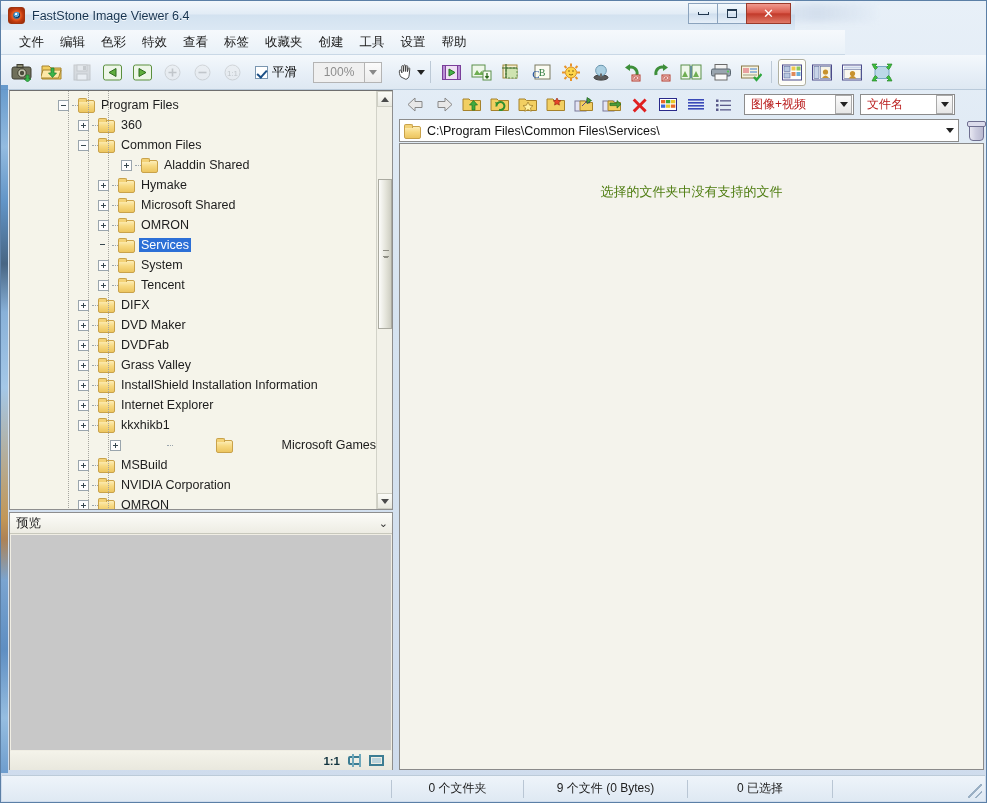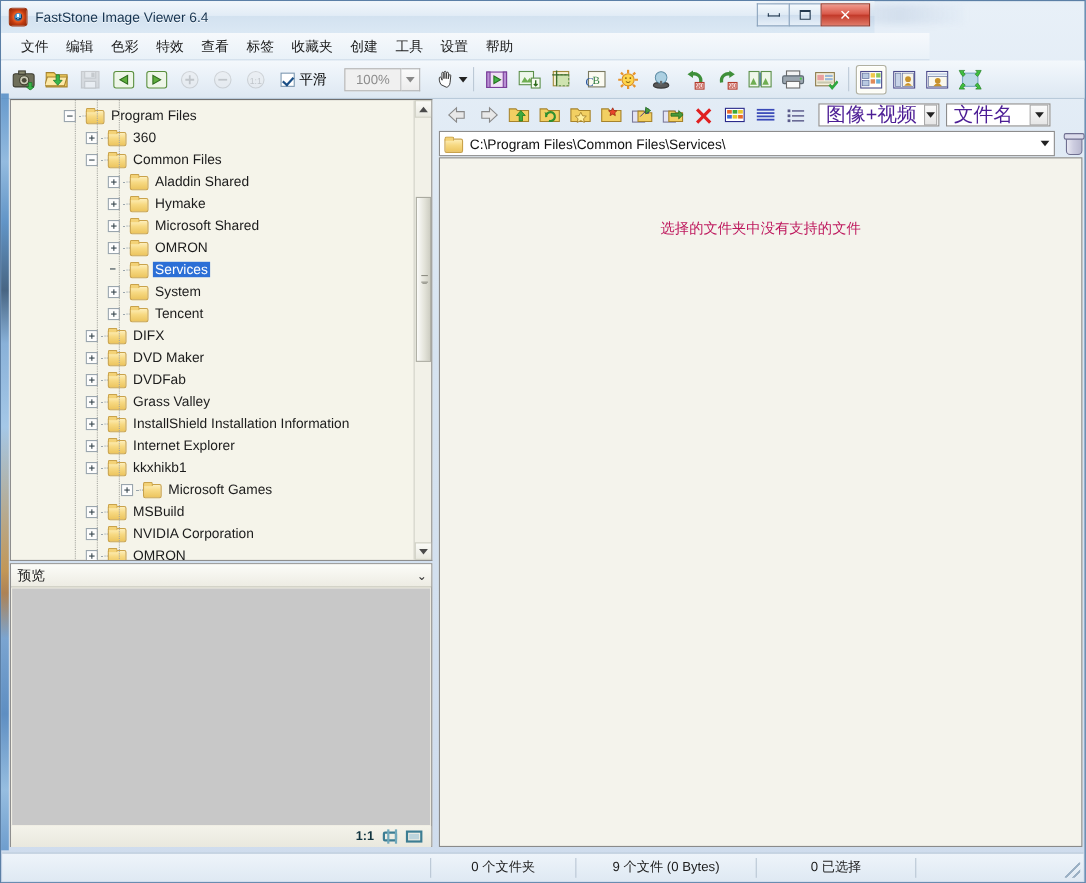--- a/index.html
+++ b/index.html
@@ -202,21 +202,21 @@
   }
   .rt-btn {
     width: 26px; height: 24px; margin: 0 1px;
     display: flex; align-items: center; justify-content: center;
     border: 1px solid transparent; border-radius: 3px;
   }
   .combo {
     height: 21px; border: 1px solid #8c8c8c; background: #fff;
     display: flex; align-items: center; margin-left: 6px;
   }
-  .combo-text { padding: 0 6px; font-size: 18px; color: #4c1d95; white-space: nowrap; }
+  .combo-text { padding: 0 6px; font-size: 12px; color: #b91c1c; white-space: nowrap; }
   .combo-arrow {
     width: 17px; height: 19px; margin: 0 1px 0 0;
     background: linear-gradient(to bottom,#fbfbfb,#e6e6e6); border: 1px solid #a9a9a9;
     display: flex; align-items: center; justify-content: center;
   }
   .addr-bar {
     position: absolute; left: 398px; top: 117px; width: 585px; height: 25px;
     display: flex; align-items: center;
   }
   .addr-box {
@@ -234,21 +234,21 @@
   }
   .trash::after {
     content:''; position:absolute; left:0px; top:0px; width:17px; height:4px;
     background:#dcdcec; border:1px solid #6f6f90; border-radius:2px;
   }
   .file-area {
     position: absolute; left: 398px; top: 142px; width: 585px; height: 627px;
     background: #f4f3ec; border: 1px solid #8a8a8a;
     display: flex; justify-content: center;
   }
-  .empty-msg { margin-top: 55px; font-size: 13px; color: #be185d; }
+  .empty-msg { margin-top: 39px; font-size: 13px; color: #4d7c0f; }
   
   .statusbar {
     position: absolute; left: 1px; bottom: 1px; width: 983px; height: 26px;
     background: linear-gradient(to bottom,#eef4fa,#dfe9f3);
     border-top: 1px solid #bccbd9;
     display: flex; align-items: center; margin-top: 12px;
   }
   .sb-cell {
     height: 18px; display: flex; align-items: center; justify-content: center;
     font-size: 12px; color: #1d1d1d; border-right: 1px solid #b9c6d4;
@@ -554,21 +554,21 @@
           <span class="tree-dots"></span>
           <span class="folder"></span>
           <span class="tree-label">360</span>
         </div>
         <div class="tree-row" style="padding-left: 68px;">
           <span class="tree-expander"></span>
           <span class="tree-dots"></span>
           <span class="folder"></span>
           <span class="tree-label">Common Files</span>
         </div>
-        <div class="tree-row" style="padding-left: 40px; margin-left: 48px;">
+        <div class="tree-row" style="padding-left: 111px;">
           <span class="tree-expander plus"></span>
           <span class="tree-dots"></span>
           <span class="folder"></span>
           <span class="tree-label">Aladdin Shared</span>
         </div>
         <div class="tree-row" style="padding-left: 88px;">
           <span class="tree-expander plus"></span>
           <span class="tree-dots"></span>
           <span class="folder"></span>
           <span class="tree-label">Hymake</span>
@@ -638,21 +638,21 @@
           <span class="tree-dots"></span>
           <span class="folder"></span>
           <span class="tree-label">Internet Explorer</span>
         </div>
         <div class="tree-row" style="padding-left: 68px;">
           <span class="tree-expander plus"></span>
           <span class="tree-dots"></span>
           <span class="folder"></span>
           <span class="tree-label">kkxhikb1</span>
         </div>
-        <div class="tree-row" style="padding-left: 100px;">
+        <div class="tree-row" style="padding-left: 100px; justify-content: space-between;">
           <span class="tree-expander plus"></span>
           <span class="tree-dots"></span>
           <span class="folder"></span>
           <span class="tree-label">Microsoft Games</span>
         </div>
         <div class="tree-row" style="padding-left: 68px;">
           <span class="tree-expander plus"></span>
           <span class="tree-dots"></span>
           <span class="folder"></span>
           <span class="tree-label">MSBuild</span>

